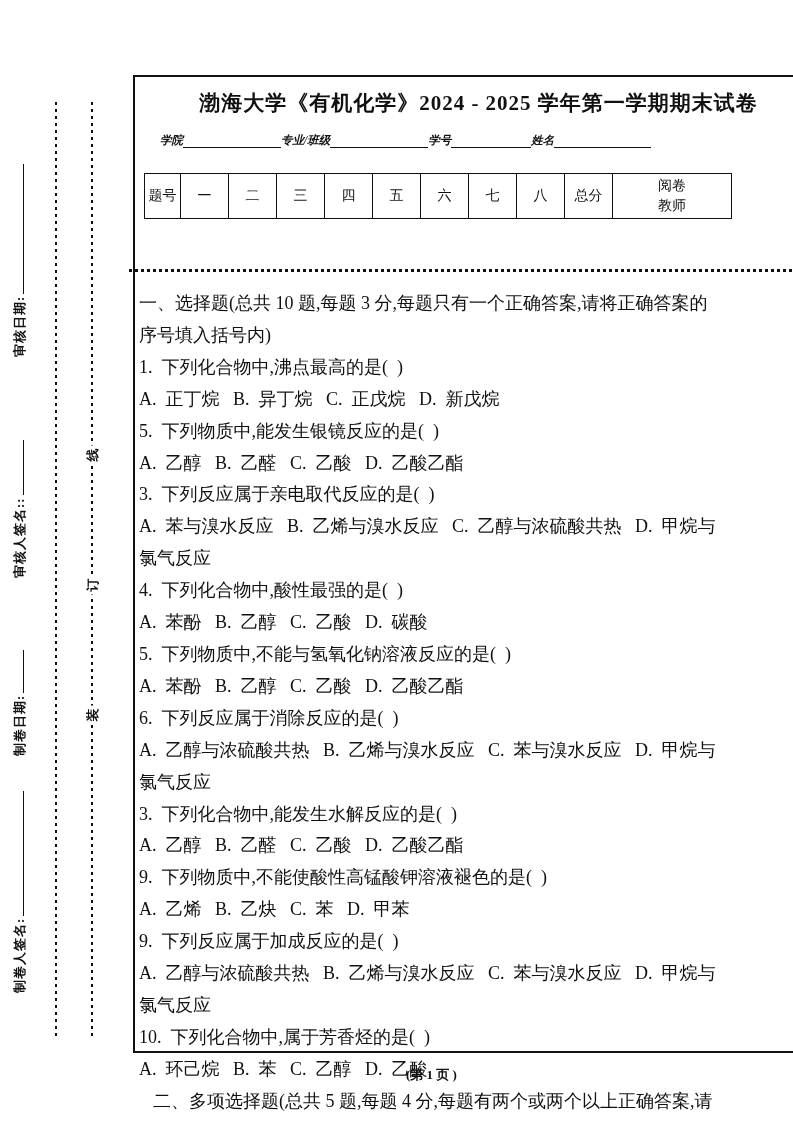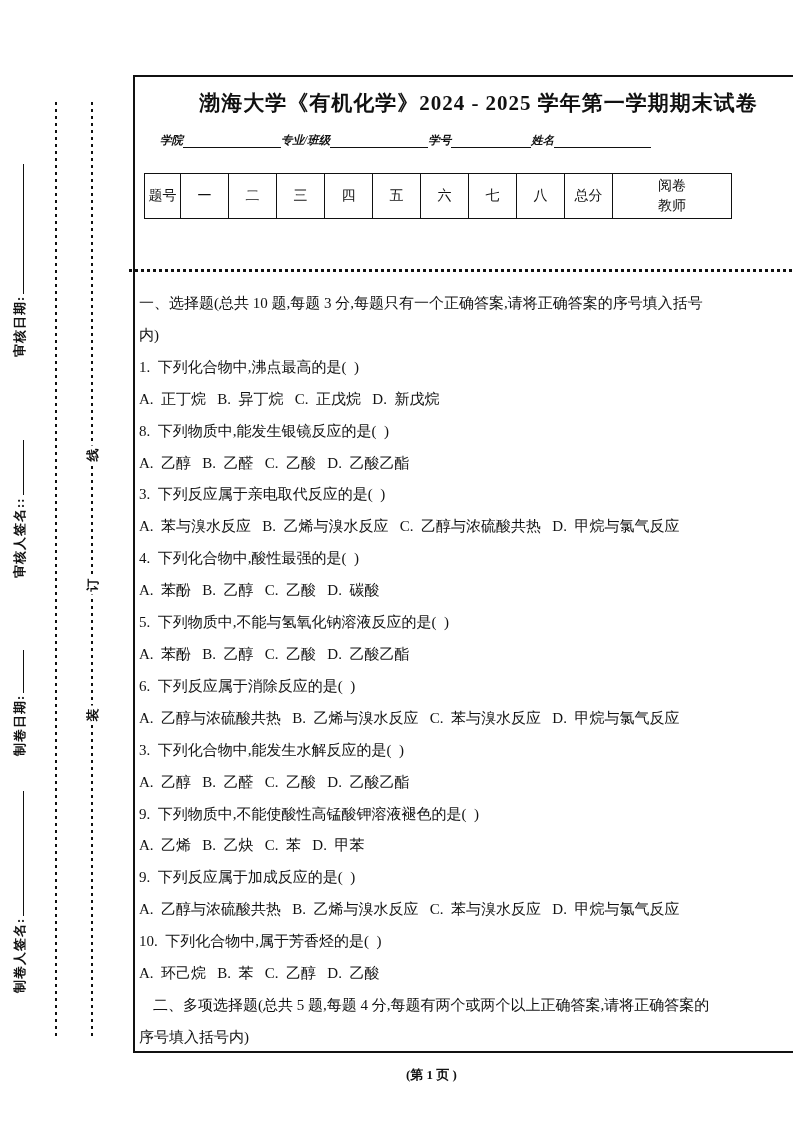--- a/index.html
+++ b/index.html
@@ -30,21 +30,21 @@
   .score-table td{border:1.5px solid #111;text-align:center;vertical-align:middle;
                   font-size:14px;padding:0;line-height:1.45;}
   .score-table tr.r1 td{height:44px;}
   .score-table tr.r2 td{height:41px;}
   .stack{display:inline-block;width:2.15em;word-break:break-all;line-height:1.45;}
 
   .dotted-sep{position:absolute;left:-6px;right:-2px;top:192px;height:3px;
               background:repeating-linear-gradient(to right,#111 0 3px,transparent 3px 6px);}
 
   .content{position:absolute;left:4px;top:211px;width:578px;}
-  .content p{margin:0;font-size:15px;line-height:31.9px;white-space:pre-wrap;
+  .content p{margin:0;font-size:18px;line-height:31.9px;white-space:pre-wrap;
              word-break:break-all;}
   .content p.indent{text-indent:14px;}
 
   .footer{position:absolute;left:133px;top:1066px;width:597px;text-align:center;
           font-size:13px;font-weight:bold;}
 </style>
 </head>
 <body>
 
 <div class="page">
@@ -107,21 +107,21 @@
             <td><span class="stack">阅卷教师</span></td>
           </tr>
         </tbody>
     </table>
 
     <div class="dotted-sep"></div>
     <div class="content" id="content">
         <p>一、选择题(总共 10 题,每题 3 分,每题只有一个正确答案,请将正确答案的序号填入括号内)</p>
         <p>1.  下列化合物中,沸点最高的是(  )</p>
         <p>A.  正丁烷   B.  异丁烷   C.  正戊烷   D.  新戊烷</p>
-        <p>8.  下列物质中,能发生银镜反应的是(  )</p>
+        <p>5.  下列物质中,能发生银镜反应的是(  )</p>
         <p>A.  乙醇   B.  乙醛   C.  乙酸   D.  乙酸乙酯</p>
         <p>3.  下列反应属于亲电取代反应的是(  )</p>
         <p>A.  苯与溴水反应   B.  乙烯与溴水反应   C.  乙醇与浓硫酸共热   D.  甲烷与氯气反应</p>
         <p>4.  下列化合物中,酸性最强的是(  )</p>
         <p>A.  苯酚   B.  乙醇   C.  乙酸   D.  碳酸</p>
         <p>5.  下列物质中,不能与氢氧化钠溶液反应的是(  )</p>
         <p>A.  苯酚   B.  乙醇   C.  乙酸   D.  乙酸乙酯</p>
         <p>6.  下列反应属于消除反应的是(  )</p>
         <p>A.  乙醇与浓硫酸共热   B.  乙烯与溴水反应   C.  苯与溴水反应   D.  甲烷与氯气反应</p>
         <p>3.  下列化合物中,能发生水解反应的是(  )</p>

